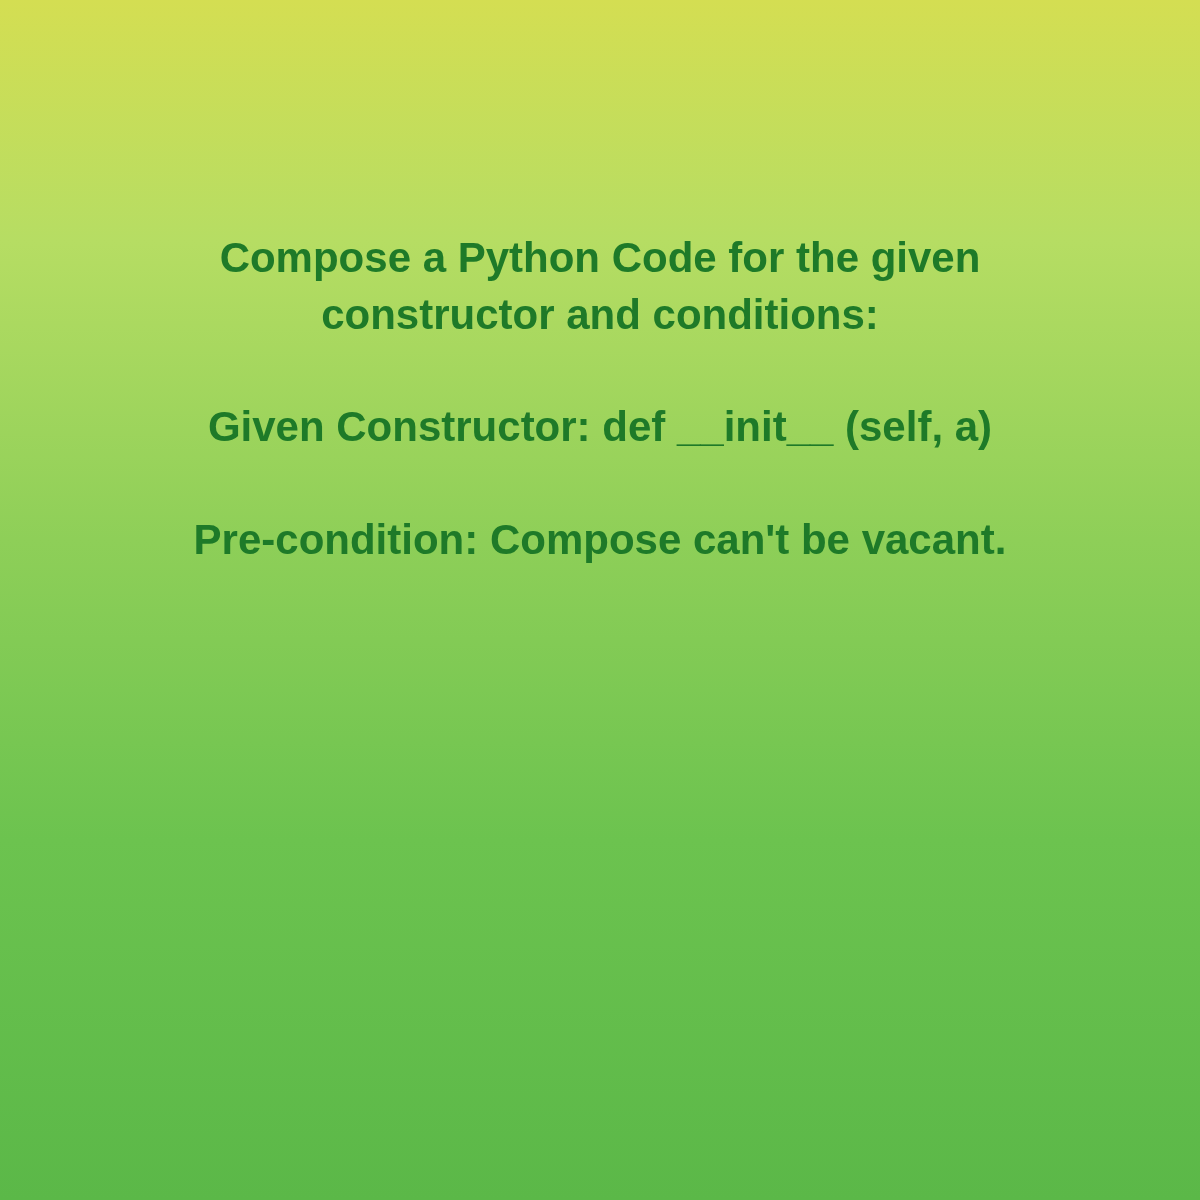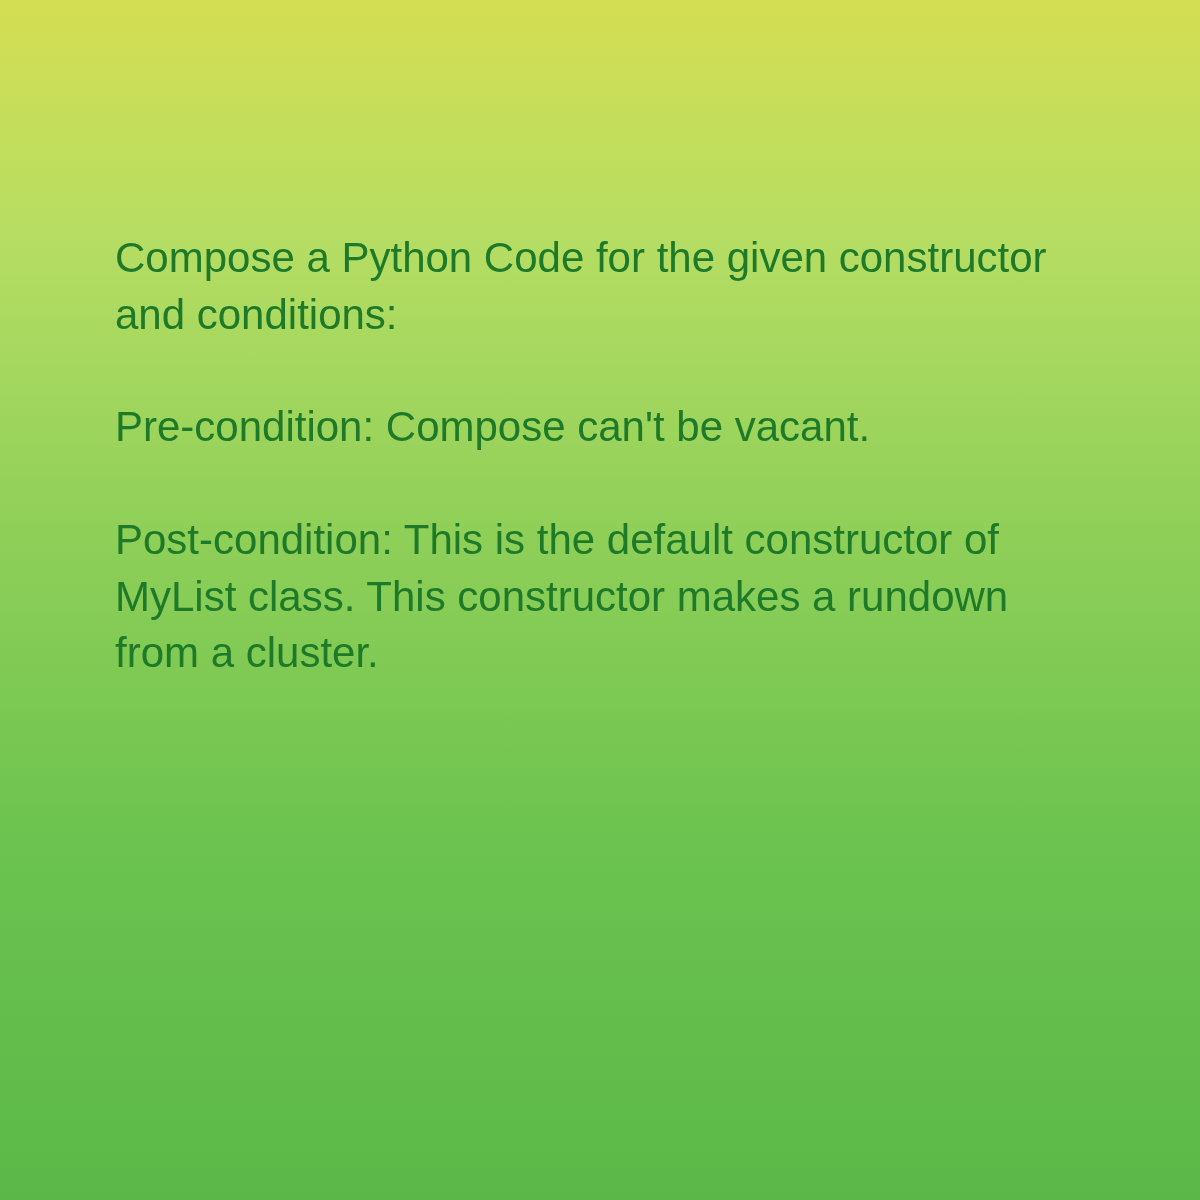--- a/index.html
+++ b/index.html
@@ -11,29 +11,30 @@
       width: 1200px;
       height: 1200px;
       background: linear-gradient(to bottom, #d4de52 0%, #b6dd63 20%, #8ecf58 45%, #6cc34f 70%, #5bb848 100%);
       font-family: 'Helvetica Neue', Arial, sans-serif;
       padding: 230px 115px 0 115px;
     }
     .content {
       color: #1e7a28;
       font-size: 42px;
       line-height: 1.35;
-      font-weight: 400;
+      font-weight: 700;
+      text-align: center;
     }
     .paragraph {
       margin-bottom: 56px;
     }
     .paragraph:last-child {
       margin-bottom: 0;
     }
   </style>
 </head>
 <body>
 
 <div class="content">
   <div class="paragraph">Compose a Python Code for the given constructor and conditions:</div>
+  <div class="paragraph">Given Constructor: def __init__ (self, a)</div>
   <div class="paragraph">Pre-condition: Compose can't be vacant.</div>
-  <div class="paragraph">Post-condition: This is the default constructor of MyList class. This constructor makes a rundown from a cluster.</div>
 </div>
 
 </body></html>

